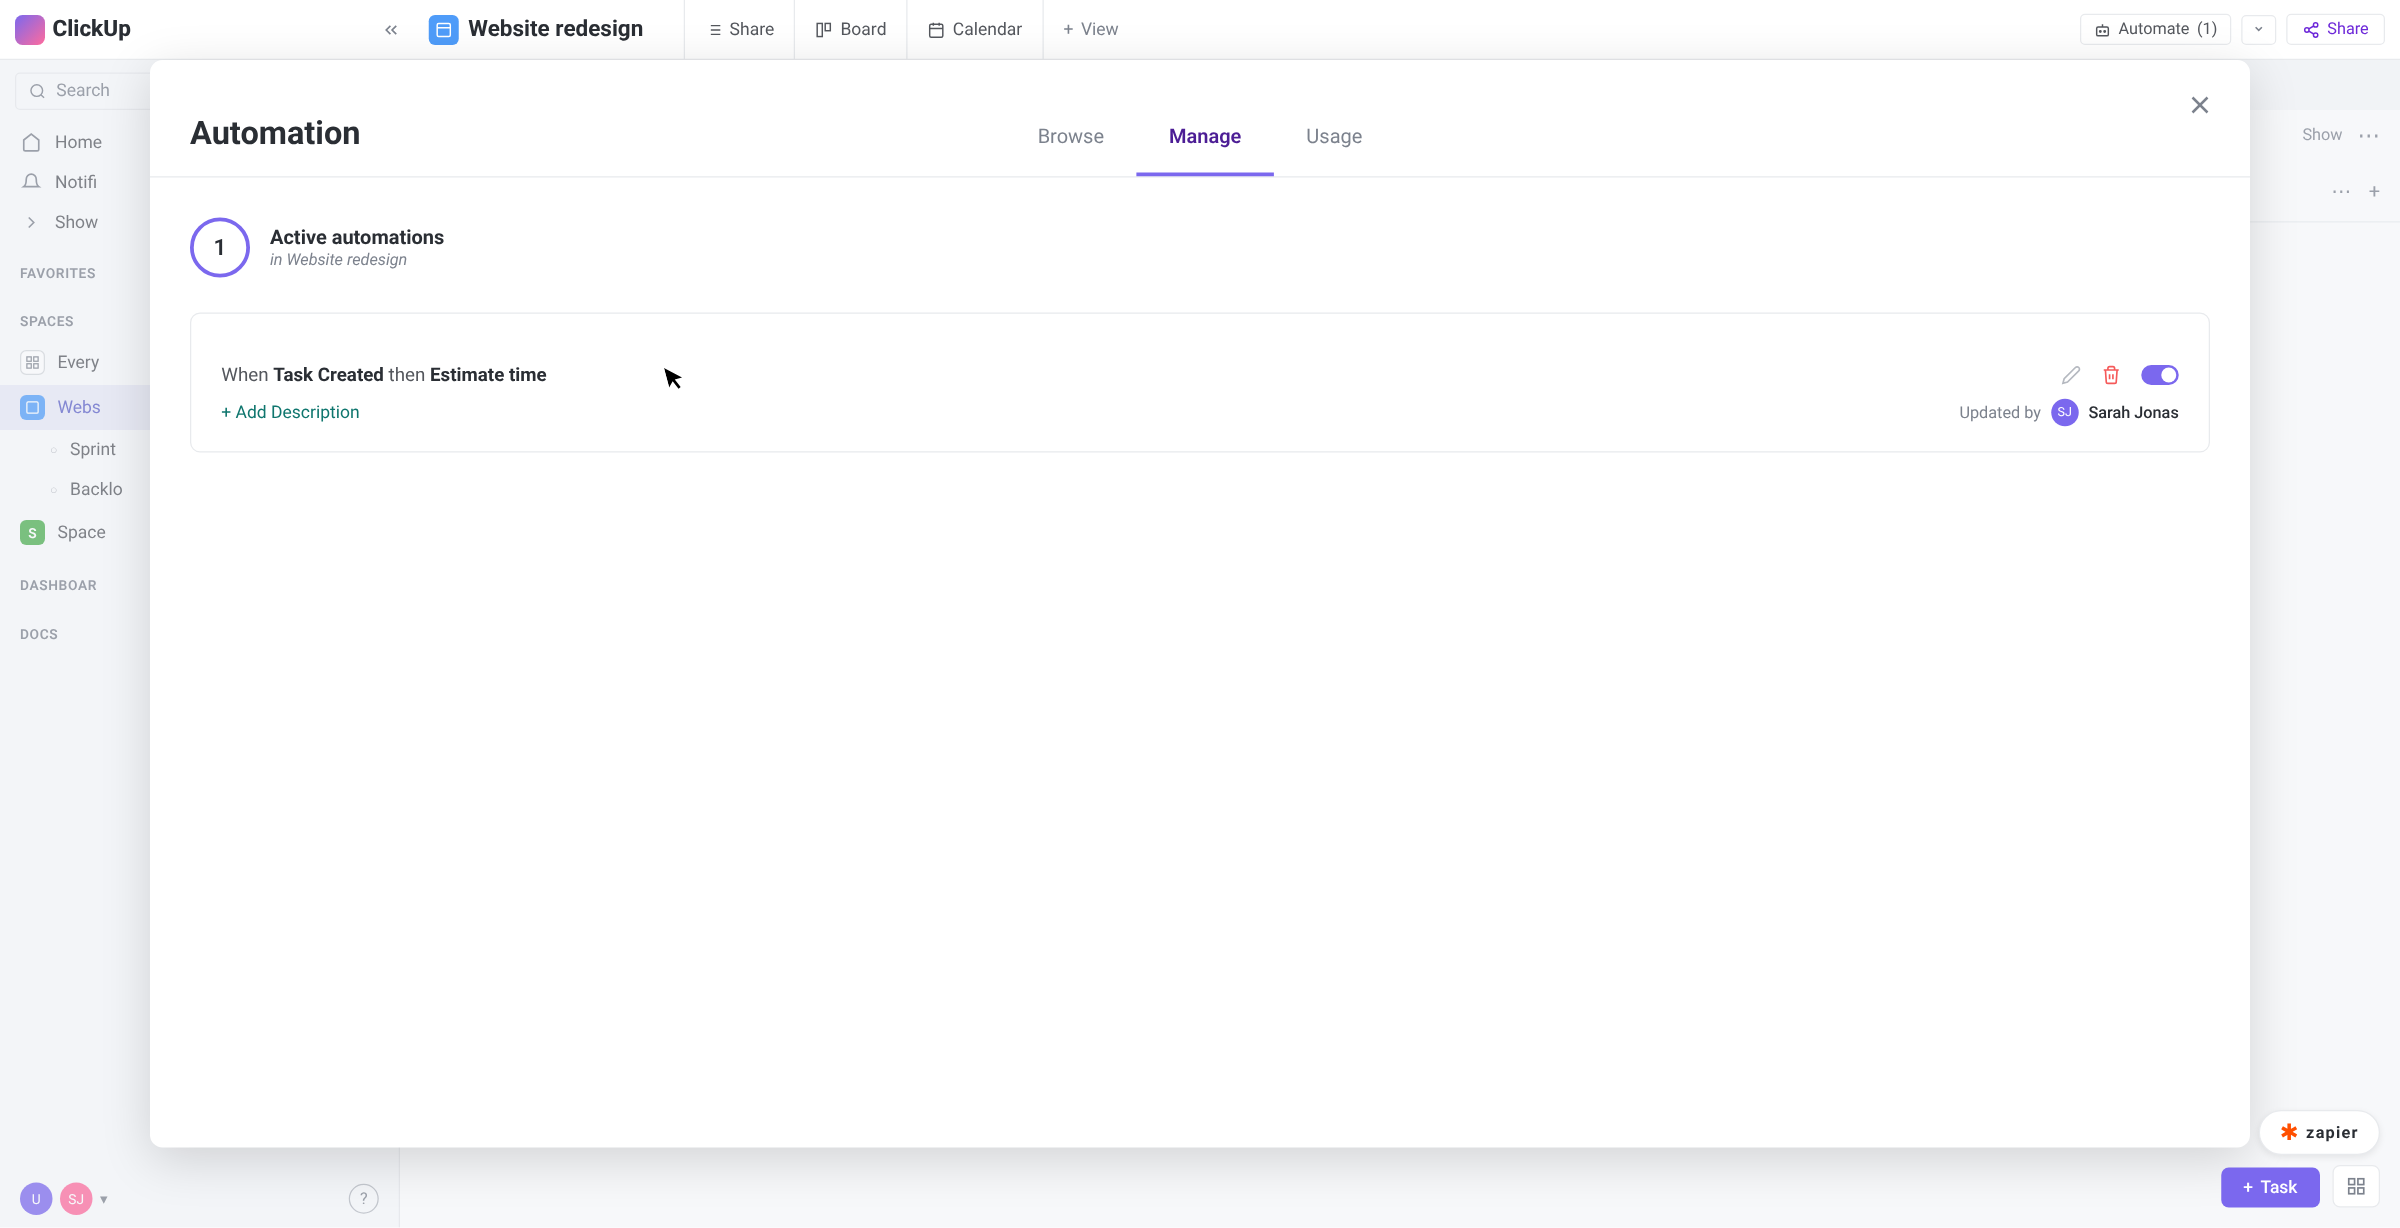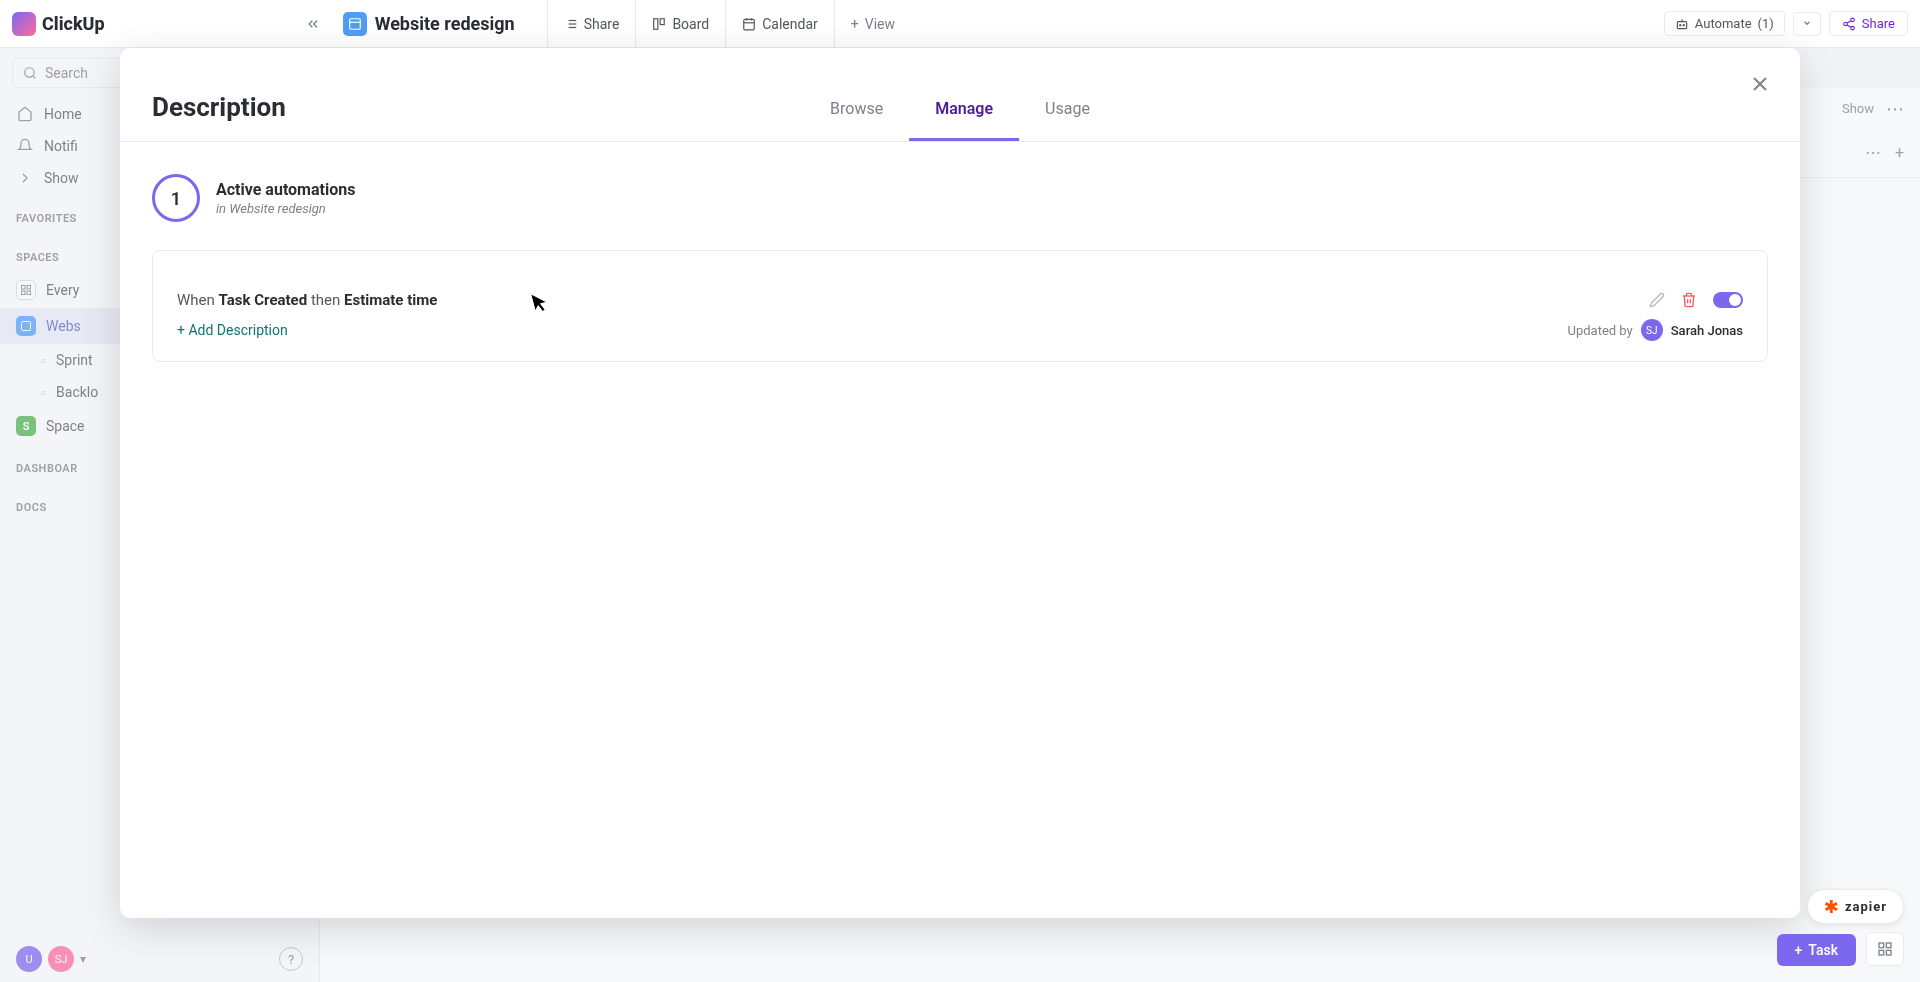--- a/index.html
+++ b/index.html
@@ -692,21 +692,21 @@
   </div>
   <div class="gantt-header" style="height:50px; display:flex; align-items:center; justify-content:flex-end; padding:0 16px; gap:14px; color:#7c828d;">
     <span>⋯</span>
     <span>+</span>
   </div>
 </div>
 
 <div class="modal-backdrop"></div>
 <div class="modal">
   <div class="modal-header">
-    <div class="modal-title">Description</div>
+    <div class="modal-title">Automation</div>
     <div class="modal-tabs">
       <div class="modal-tab">Browse</div>
       <div class="modal-tab active">Manage</div>
       <div class="modal-tab">Usage</div>
     </div>
     <div class="modal-close">
       <svg width="24" height="24" viewBox="0 0 24 24" fill="none" stroke="currentColor" stroke-width="2">
           <line x1="18" y1="6" x2="6" y2="18"></line>
           <line x1="6" y1="6" x2="18" y2="18"></line>
         </svg>

